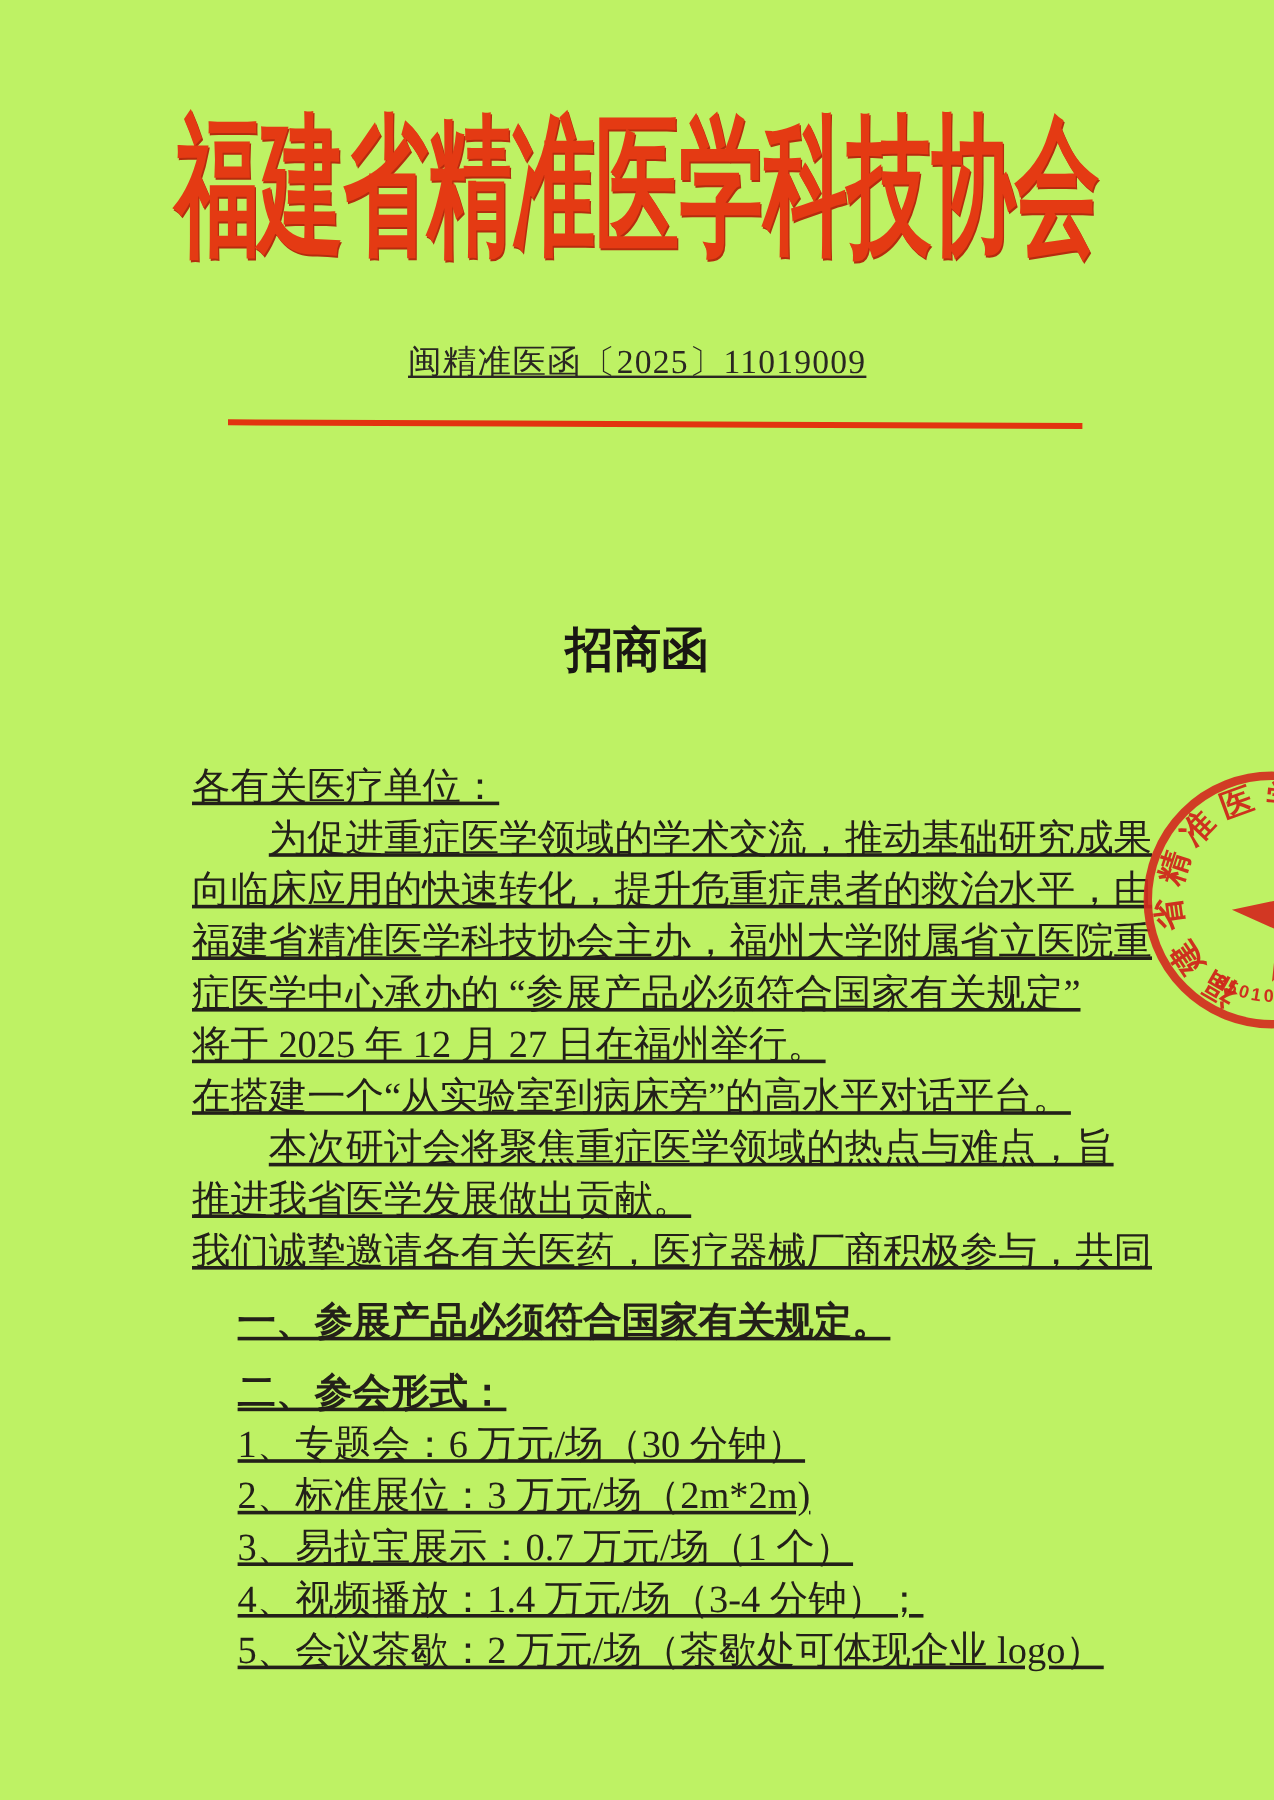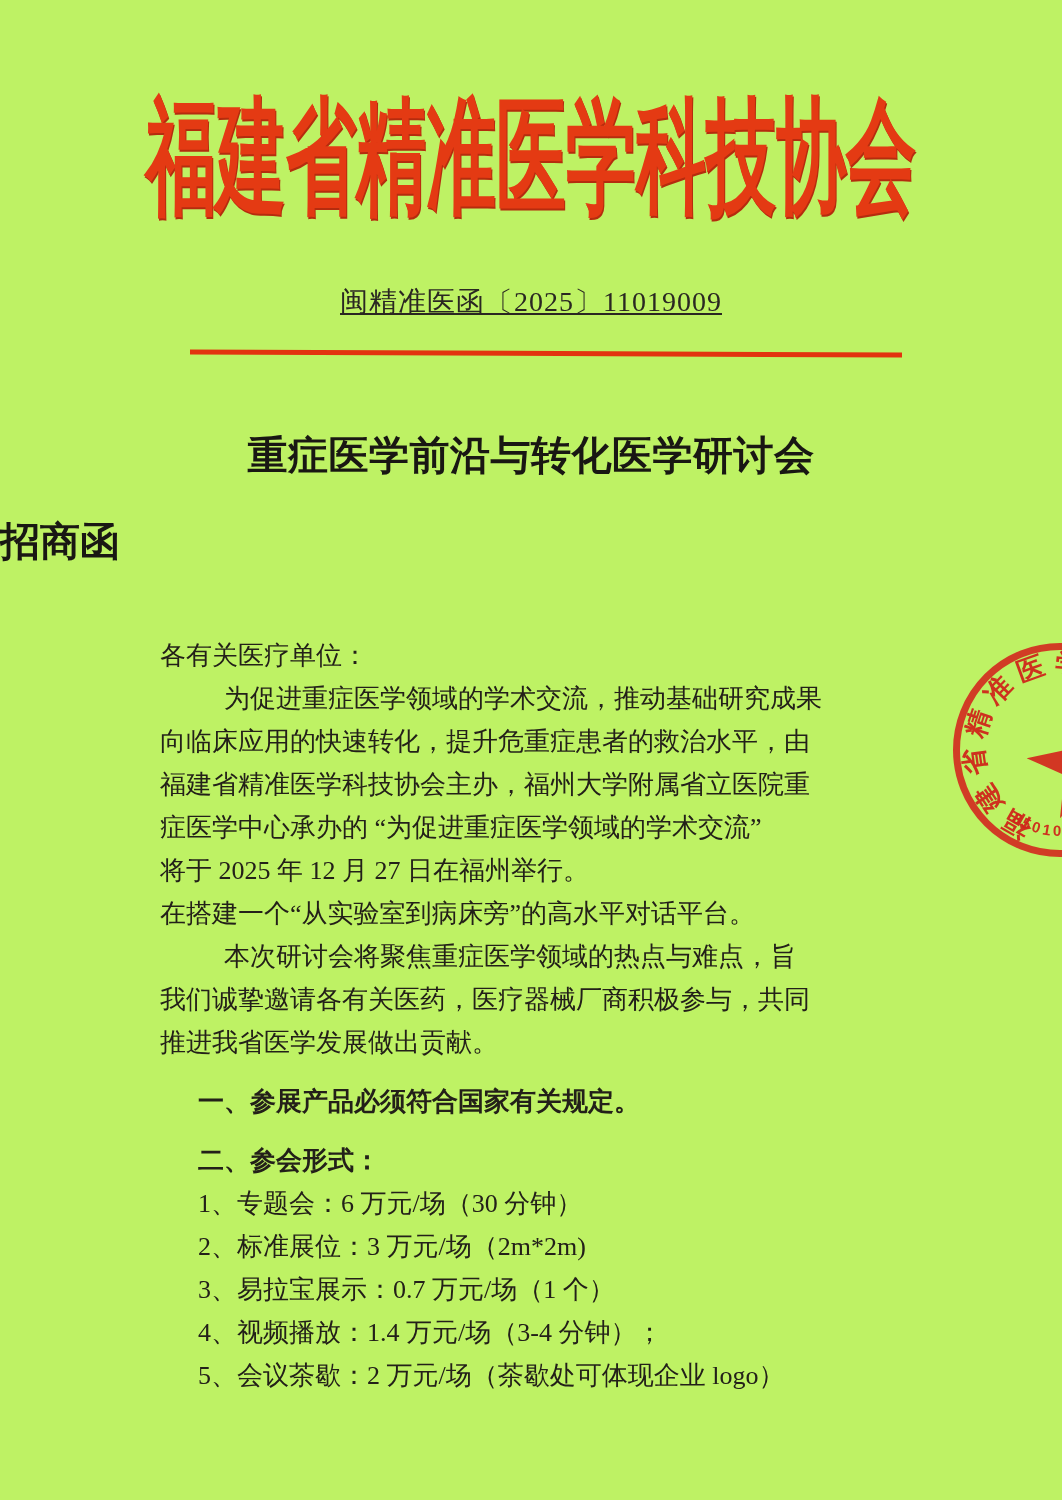--- a/index.html
+++ b/index.html
@@ -54,34 +54,35 @@
     text-align: center;
     font-size: 40px;
     font-weight: 700;
     letter-spacing: 0.5px;
     color: #191713;
     white-space: nowrap;
   }
   .doc-subtitle {
     position: absolute;
     top: 514px; left: 0; right: 0;
-    text-align: left;
+    text-align: center;
     font-size: 40px;
     font-weight: 700;
     color: #191713;
   }
 
   
   .body-lines {
     position: absolute;
     top: 634px; left: 160px;
     width: 760px;
-    font-size: 26px;
+    font-size: 32px;
     line-height: 43px;
     color: #232019;
+    text-decoration: underline;
   }
   .body-lines .line { white-space: nowrap; }
   .body-lines .ind1 { padding-left: 38px; }
   .body-lines .ind2 { padding-left: 64px; }
   .body-lines .bold { font-weight: 700; margin-top: 16px; }
 
   
   .seal { position: absolute; left: 1060px; top: 750px; width: 0; height: 0; }
   .seal-ring {
     position: absolute;
@@ -125,35 +126,34 @@
 <body>
 
 <div class="page">
 
   <div class="org-name">福建省精准医学科技协会</div>
 
   <div class="doc-number">闽精准医函〔2025〕11019009</div>
 
   <div class="red-rule"></div>
 
-  <div class="doc-title">重症医学前沿与转化医学研讨会</div>
 
   <div class="doc-subtitle">招商函</div>
 
   <div class="body-lines">
       <div class="line">各有关医疗单位：</div>
       <div class="line ind2">为促进重症医学领域的学术交流，推动基础研究成果</div>
       <div class="line">向临床应用的快速转化，提升危重症患者的救治水平，由</div>
       <div class="line">福建省精准医学科技协会主办，福州大学附属省立医院重</div>
-      <div class="line">症医学中心承办的 “为促进重症医学领域的学术交流”</div>
+      <div class="line">症医学中心承办的 “参展产品必须符合国家有关规定”</div>
       <div class="line">将于 2025 年 12 月 27 日在福州举行。</div>
       <div class="line">在搭建一个“从实验室到病床旁”的高水平对话平台。</div>
       <div class="line ind2">本次研讨会将聚焦重症医学领域的热点与难点，旨</div>
+      <div class="line">推进我省医学发展做出贡献。</div>
       <div class="line">我们诚挚邀请各有关医药，医疗器械厂商积极参与，共同</div>
-      <div class="line">推进我省医学发展做出贡献。</div>
       <div class="line ind1 bold">一、参展产品必须符合国家有关规定。</div>
       <div class="line ind1 bold">二、参会形式：</div>
       <div class="line ind1">1、专题会：6 万元/场（30 分钟）</div>
       <div class="line ind1">2、标准展位：3 万元/场（2m*2m)</div>
       <div class="line ind1">3、易拉宝展示：0.7 万元/场（1 个）</div>
       <div class="line ind1">4、视频播放：1.4 万元/场（3-4 分钟）；</div>
       <div class="line ind1">5、会议茶歇：2 万元/场（茶歇处可体现企业 logo）</div>
     </div>
 
   <div class="seal">

